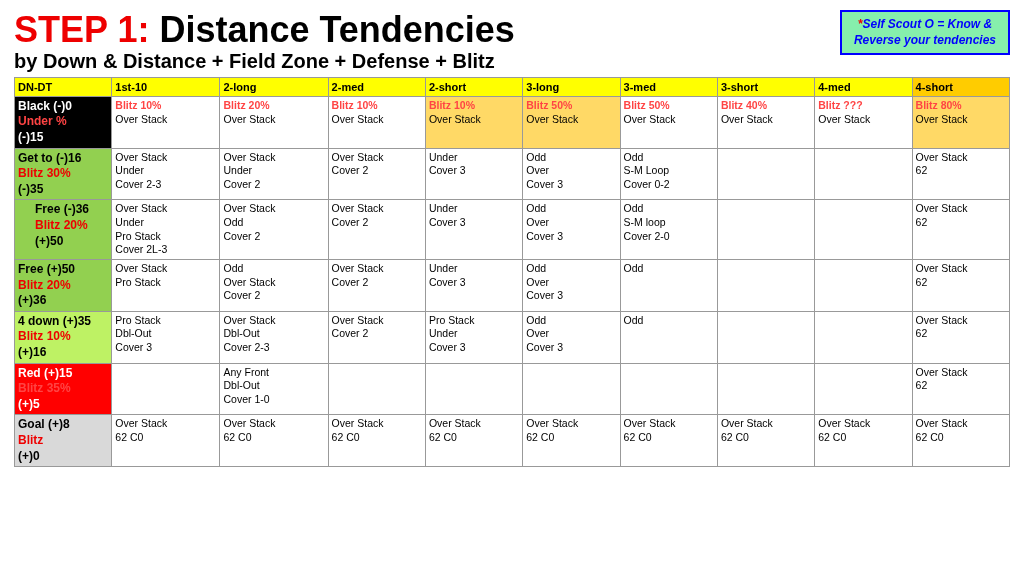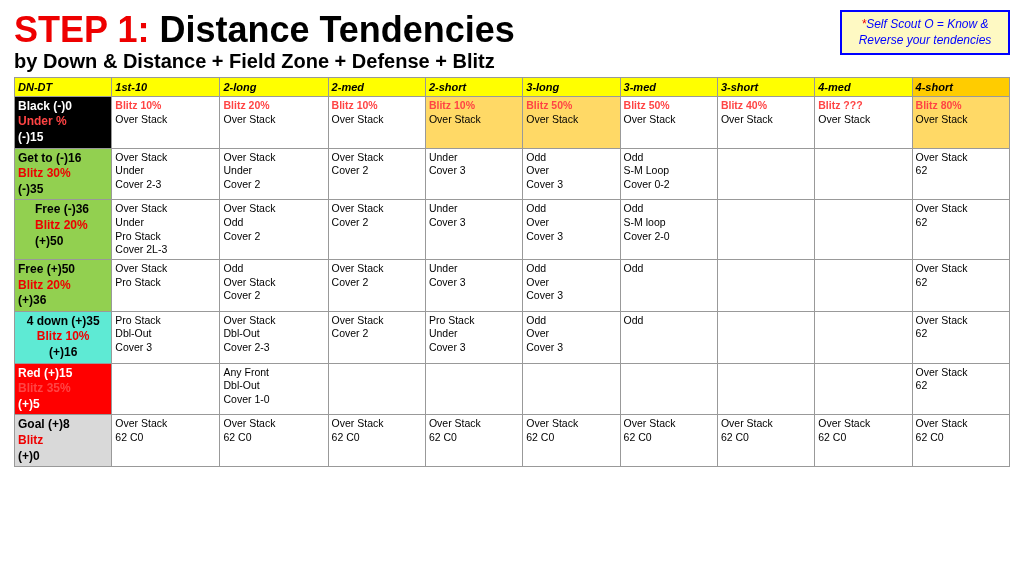--- a/index.html
+++ b/index.html
@@ -36,26 +36,26 @@
       color: #000;
       font-weight: 900;
     }
     .title-line2 {
       font-size: 20px;
       font-weight: 700;
       color: #000;
     }
     .scout-box {
       border: 2px solid #00f;
-      background: #fef9c3;
+      background: #86efac;
       padding: 5px 8px;
       max-width: 170px;
       text-align: center;
       font-size: 12px;
-      font-weight: 400;
+      font-weight: 700;
       font-style: italic;
       color: #00f;
       line-height: 1.3;
     }
     .scout-asterisk { color: #e00; }
 
     table {
       width: 100%;
       border-collapse: collapse;
       font-size: 10.5px;
@@ -65,21 +65,20 @@
       border: 1px solid #999;
       padding: 2px 3px;
       vertical-align: top;
       line-height: 1.3;
     }
     thead th {
       background: #ffff00;
       font-weight: 700;
       text-align: left;
       font-size: 11px;
-      font-style: italic;
     }
     thead th:first-child {
       background: #ffff00;
     }
     
     col.c0 { width: 9%; }
     col.c1 { width: 10%; }
     col.c2 { width: 10%; }
     col.c3 { width: 9%; }
     col.c4 { width: 9%; }
@@ -90,21 +89,21 @@
     col.c9 { width: 9%; }
 
     .row-label {
       font-weight: 700;
       font-size: 12px;
     }
     .row-black { background: #000; color: #fff; }
     .row-get { background: #92d050; }
     .row-free36 { background: #92d050; padding-left: 20px; }
     .row-free50 { background: #92d050; }
-    .row-4down { background: #5eead4; text-align: center; }
+    .row-4down { background: #bef264; }
     .row-red { background: #ff0000; color: #fff; }
     .row-goal { background: #d9d9d9; }
   </style>
 </head>
 <body>
 <div class="page">
   <div class="header-area">
     <div class="title-block">
       <div class="title-line1">
         <span class="title-step">STEP 1:  </span>

